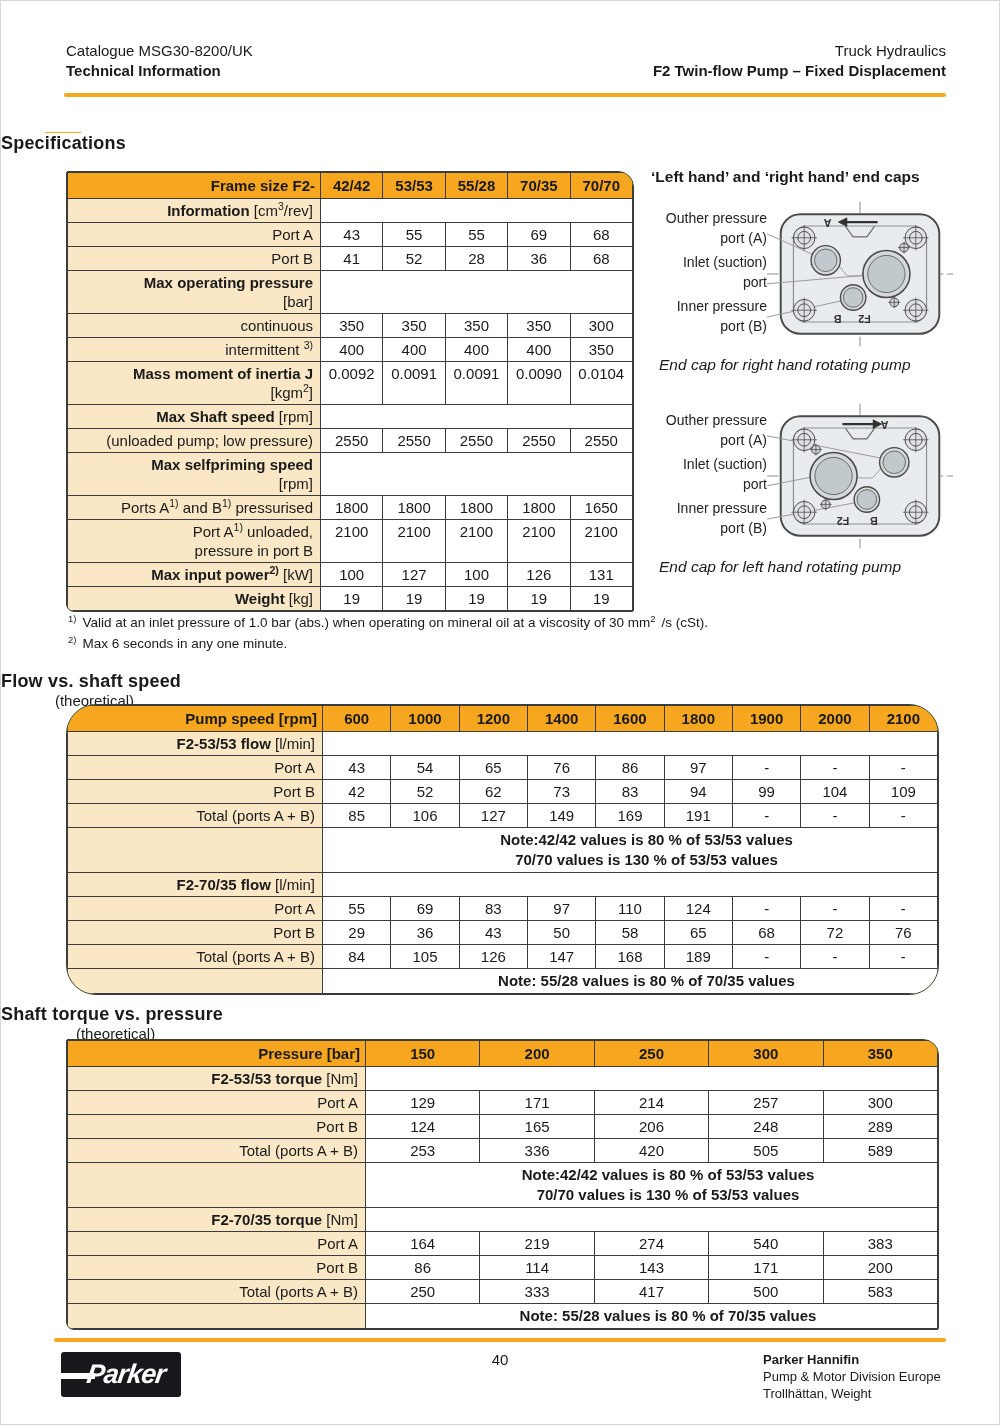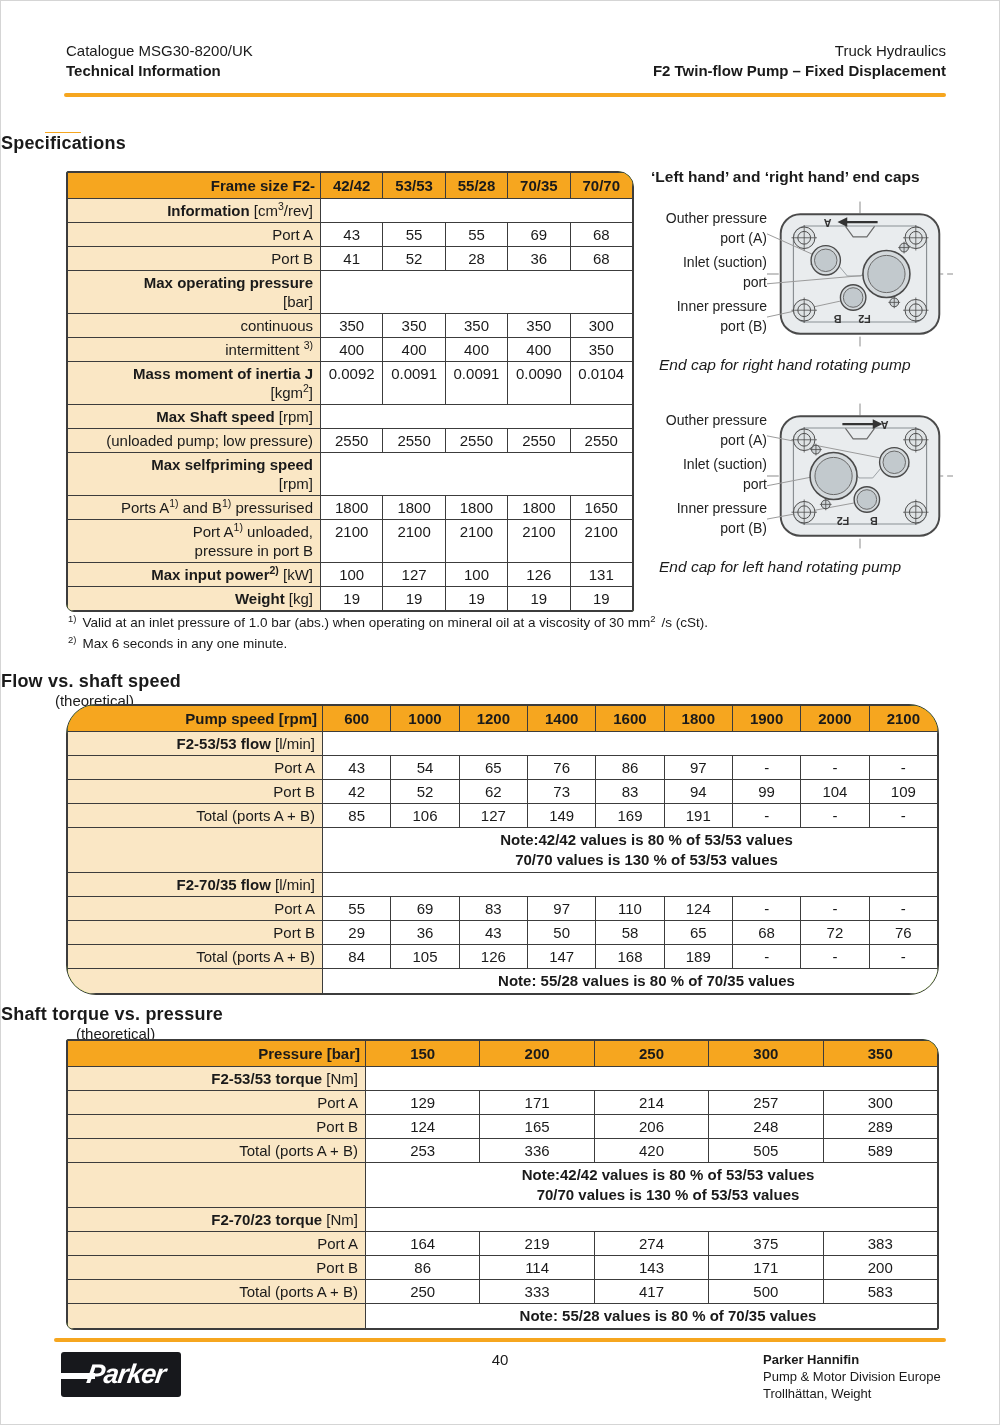--- a/index.html
+++ b/index.html
@@ -494,29 +494,29 @@
             <td class="val">336</td>
             <td class="val">420</td>
             <td class="val">505</td>
             <td class="val">589</td>
           </tr>
           <tr>
             <td class="lbl"></td>
             <td class="notecell" colspan="5">Note:42/42 values is 80 % of 53/53 values<br>70/70 values is 130 % of 53/53 values</td>
           </tr>
           <tr>
-            <td class="lbl"><b>F2-70/23 torque</b> [Nm]</td>
+            <td class="lbl"><b>F2-70/35 torque</b> [Nm]</td>
             <td class="empty" colspan="5"></td>
           </tr>
           <tr>
             <td class="lbl">Port A</td>
             <td class="val">164</td>
             <td class="val">219</td>
             <td class="val">274</td>
-            <td class="val">375</td>
+            <td class="val">540</td>
             <td class="val">383</td>
           </tr>
           <tr>
             <td class="lbl">Port B</td>
             <td class="val">86</td>
             <td class="val">114</td>
             <td class="val">143</td>
             <td class="val">171</td>
             <td class="val">200</td>
           </tr>

